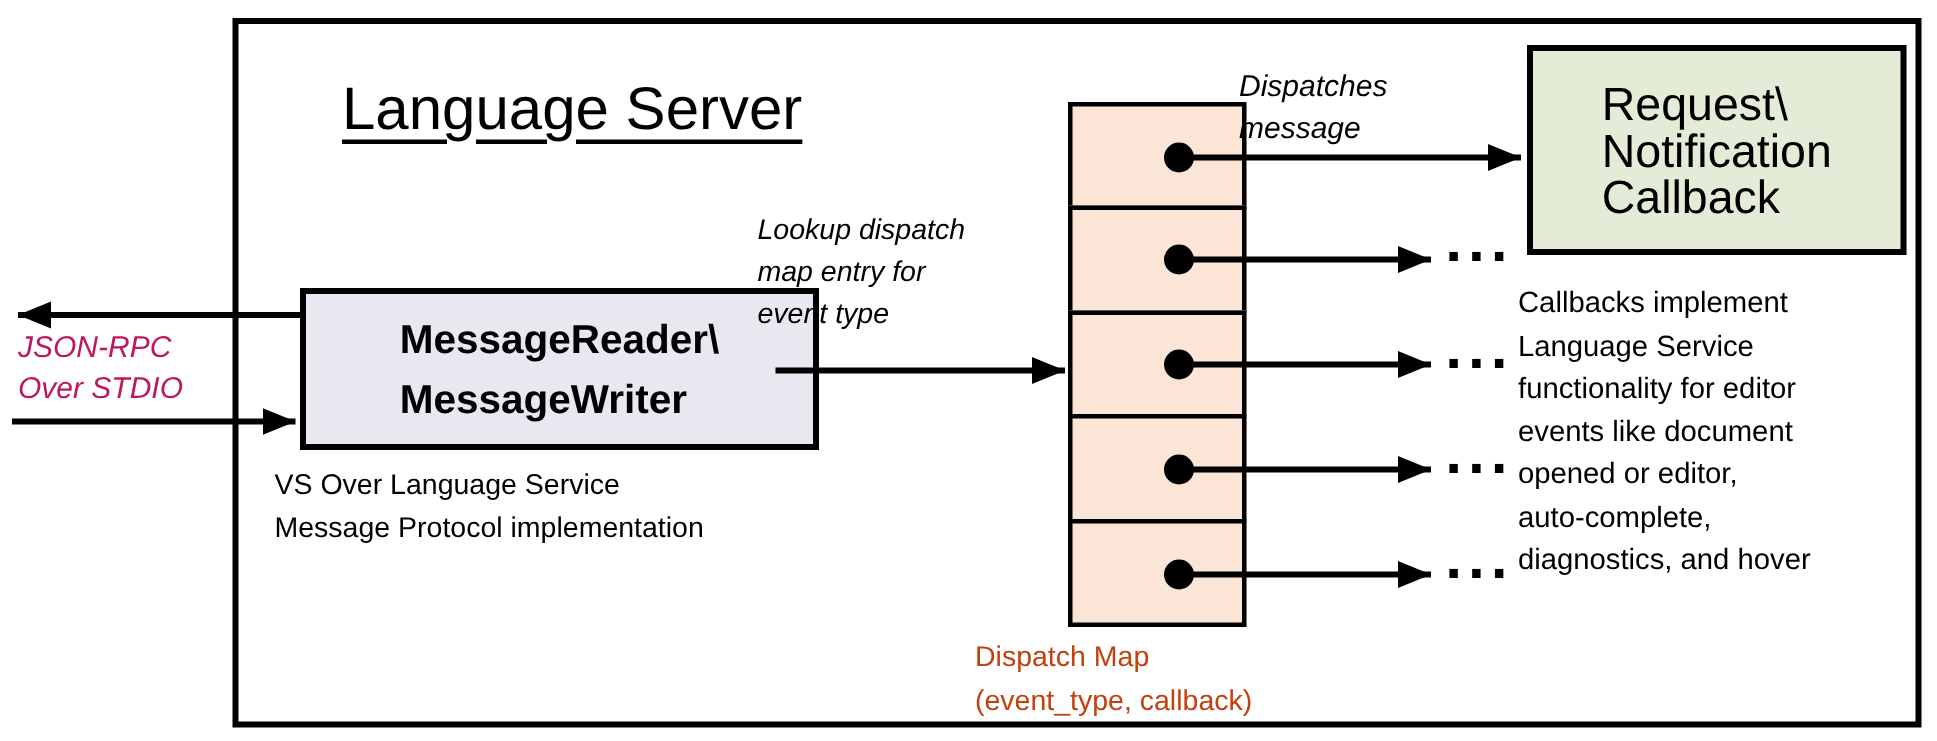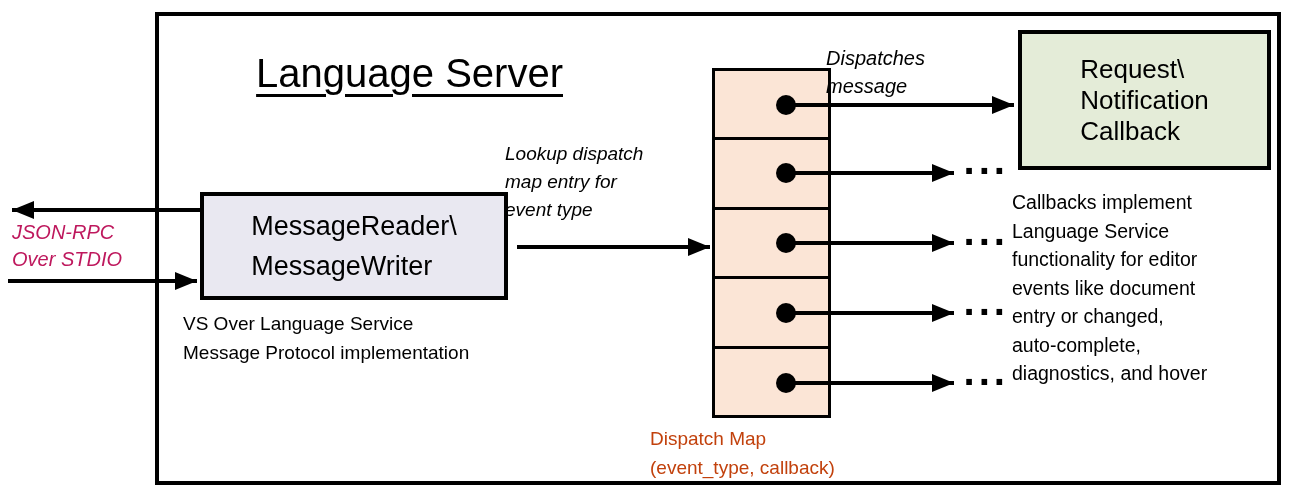--- a/index.html
+++ b/index.html
@@ -20,35 +20,35 @@
   
   .outer-box{
     left:155px;top:12px;width:1118px;height:465px;
     border:4px solid var(--line);background:transparent;z-index:0;
   }
 
   
   .title{
     left:228px;top:50px;width:335px;font-size:40px;line-height:46px;
     text-decoration:underline;text-underline-offset:7px;text-decoration-thickness:3px;
-    color:#000;z-index:3;text-align:right;
+    color:#000;z-index:3;text-align:left;
   }
 
   
   .reader-box{
-    left:200px;top:192px;width:308px;height:108px;box-sizing:border-box;
+    left:200px;top:192px;width:346px;height:108px;box-sizing:border-box;
     background:var(--lavender);border:4px solid var(--line);
     display:flex;align-items:center;justify-content:center;
-    font-size:27px;line-height:40px;color:#000;z-index:1;
+    font-size:27px;line-height:40px;color:#000;z-index:1;font-weight:bold;
   }
   .callback-box{
     left:1018px;top:30px;width:253px;height:140px;box-sizing:border-box;
     background:var(--green);border:4px solid var(--line);
     display:flex;align-items:center;justify-content:center;
-    font-size:26px;line-height:31px;color:#000;z-index:1;
+    font-size:31px;line-height:31px;color:#000;z-index:1;
   }
 
   
   .dispatch-map{
     left:712px;top:68px;width:119px;height:350px;
     display:flex;flex-direction:column;z-index:1;
   }
   .dispatch-map .cell{
     flex:1;box-sizing:border-box;background:var(--peach);
     border:3px solid var(--line);margin-top:-3px;
@@ -127,21 +127,21 @@
 <div class="abs callback-box">
   <span class="pre center">Request\
 Notification
 Callback</span>
 </div>
 
 <div class="abs callbacks-note pre center">Callbacks implement
 Language Service
 functionality for editor
 events like document
-entry or changed,
+opened or editor,
 auto-complete,
 diagnostics, and hover</div>
 
 <div class="abs ellipsis e1">...</div>
 <div class="abs ellipsis e2">...</div>
 <div class="abs ellipsis e3">...</div>
 <div class="abs ellipsis e4">...</div>
 
 <svg class="abs arrows-svg" viewBox="0 0 1291 494" xmlns="http://www.w3.org/2000/svg">
   <defs>

